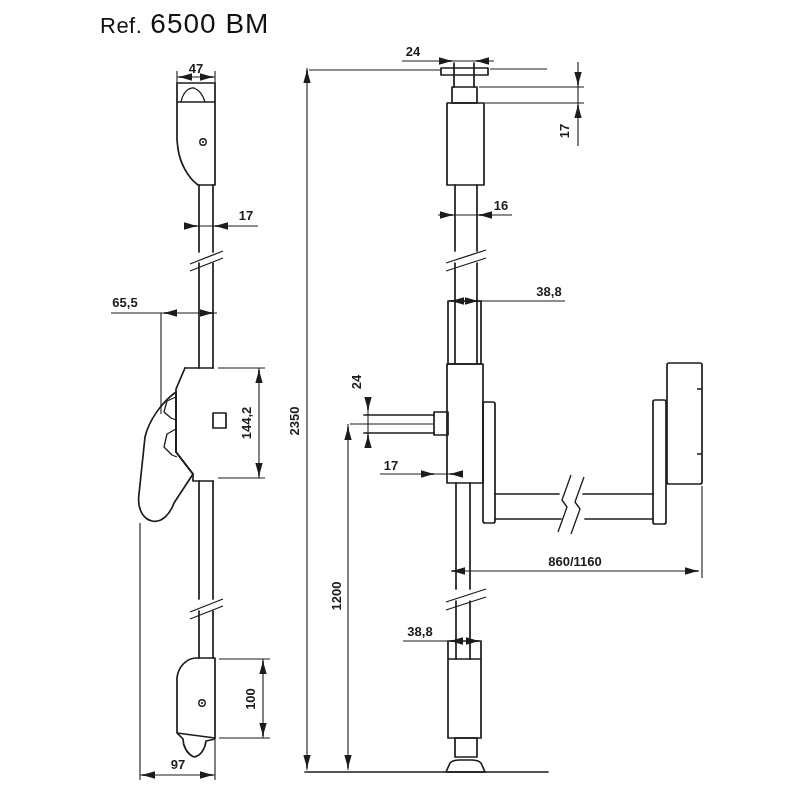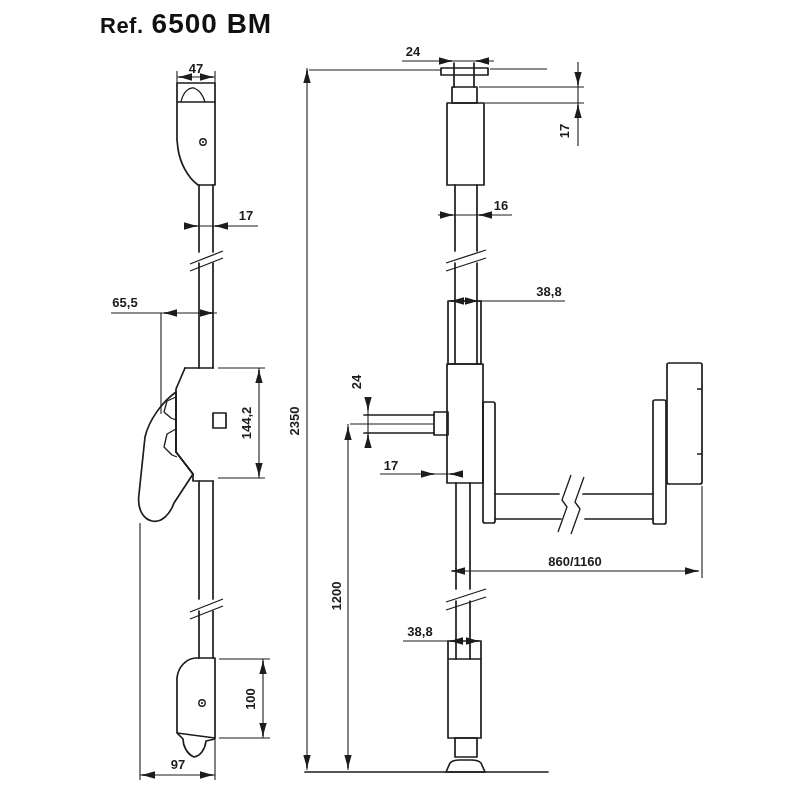--- a/index.html
+++ b/index.html
@@ -4,21 +4,21 @@
 <style>
   :root { --ink:#1c1c1c; --bg:#ffffff; }
   html,body { margin:0; padding:0; }
   body {
     width:800px; height:800px; background:var(--bg);
     font-family:"Liberation Sans", sans-serif; color:var(--ink);
     position:relative; overflow:hidden;
   }
   .title {
     position:absolute; left:100px; top:8px; white-space:nowrap;
-    font-weight:700; color:#111;
+    font-weight:400; color:#111;
   }
   .title .ref { font-size:22px; letter-spacing:.5px; }
   .title .model { font-size:28px; letter-spacing:1px; margin-left:8px; }
   svg { position:absolute; left:0; top:0; }
   .part { fill:none; stroke:var(--ink); stroke-width:1.7; stroke-linejoin:round; stroke-linecap:round; }
   .part-thin { fill:none; stroke:var(--ink); stroke-width:1.3; stroke-linejoin:round; }
   .dim { fill:none; stroke:var(--ink); stroke-width:1.1; }
   .dimtxt { fill:var(--ink); font-size:13px; font-weight:700; font-family:"Liberation Sans", sans-serif; }
   .hole { fill:none; stroke:var(--ink); stroke-width:1.4; }
   .holedot { fill:var(--ink); stroke:none; }

